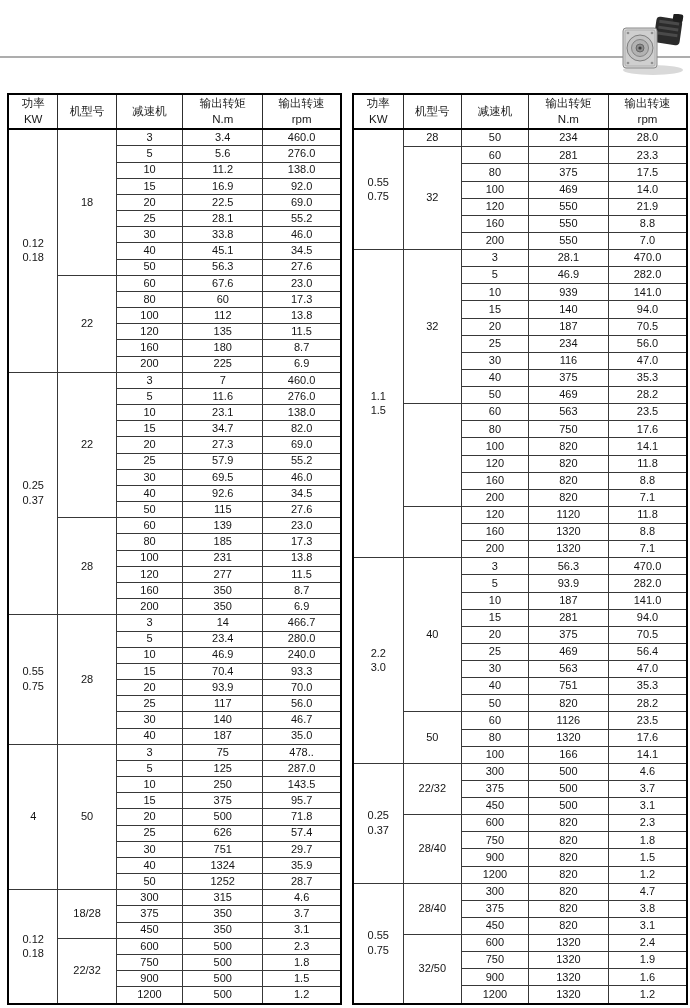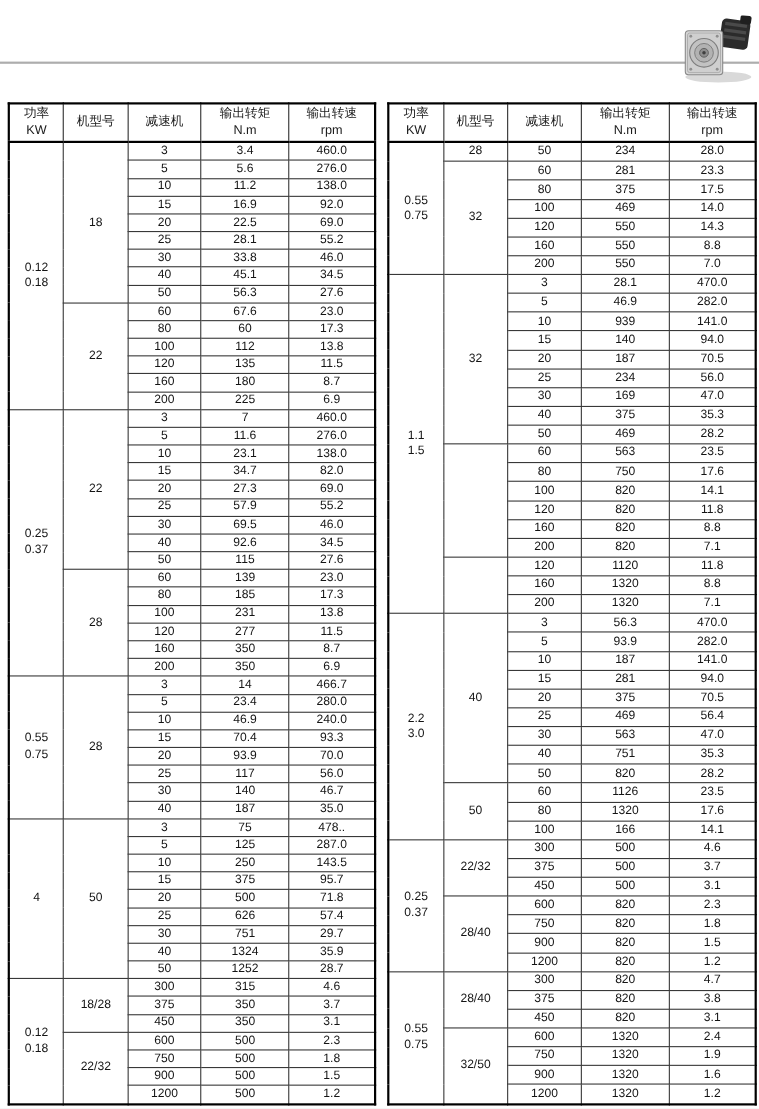--- a/index.html
+++ b/index.html
@@ -459,21 +459,21 @@
             <td>17.5</td>
           </tr>
           <tr>
             <td>100</td>
             <td>469</td>
             <td>14.0</td>
           </tr>
           <tr>
             <td>120</td>
             <td>550</td>
-            <td>14.3</td>
+            <td>21.9</td>
           </tr>
           <tr>
             <td>160</td>
             <td>550</td>
             <td>8.8</td>
           </tr>
           <tr>
             <td>200</td>
             <td>550</td>
             <td>7.0</td>
@@ -508,21 +508,21 @@
             <td>187</td>
             <td>70.5</td>
           </tr>
           <tr>
             <td>25</td>
             <td>234</td>
             <td>56.0</td>
           </tr>
           <tr>
             <td>30</td>
-            <td>169</td>
+            <td>116</td>
             <td>47.0</td>
           </tr>
           <tr>
             <td>40</td>
             <td>375</td>
             <td>35.3</td>
           </tr>
           <tr>
             <td>50</td>
             <td>469</td>

